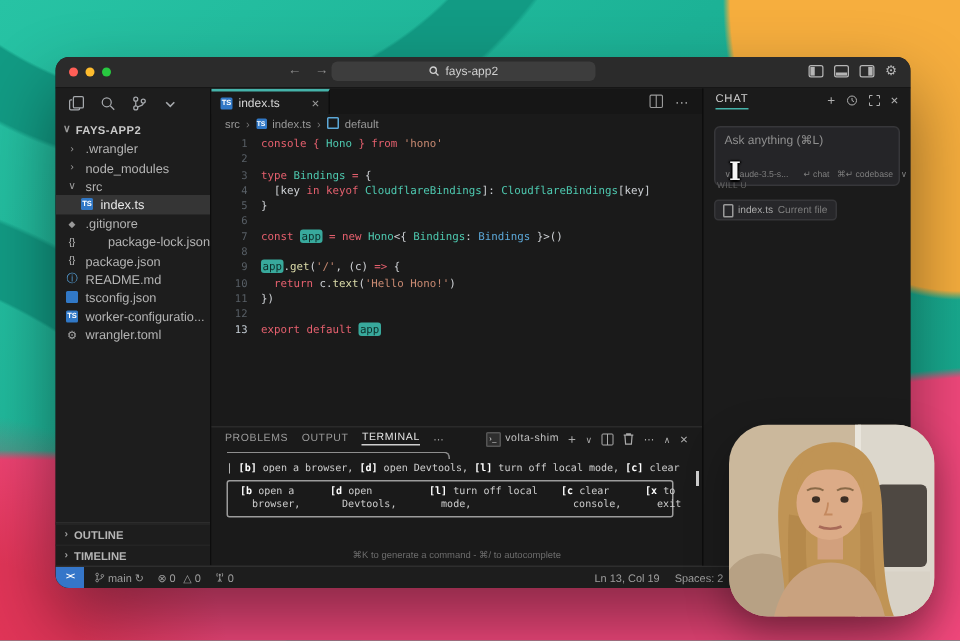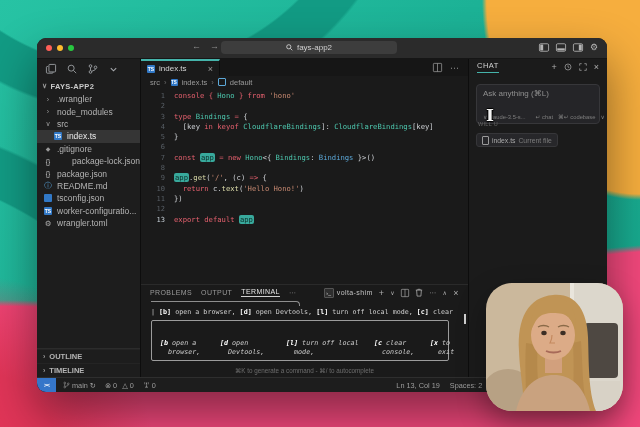--- a/index.html
+++ b/index.html
@@ -83,22 +83,22 @@
   .panel-right{margin-left:auto;display:flex;align-items:center;gap:6px;color:#ababab;}
   .shell-chip{display:flex;align-items:center;gap:3px;font-size:7px;color:#c3c3c3;}
   .shell-glyph{width:8px;height:8px;background:#2e2e2e;border:1px solid #555;border-radius:1px;
     font-size:5px;line-height:8px;text-align:center;color:#ddd;}
   .panel-body{flex:1;position:relative;font-family:"DejaVu Sans Mono",monospace;
     font-size:6.7px;color:#cdcdcd;padding:0 10px;}
   .term-topline{position:absolute;left:10px;top:1px;width:148px;height:4px;
     border-top:1px solid #8e8e8e;border-right:1px solid #8e8e8e;border-top-right-radius:4px;}
   .term-line1{margin-top:8px;white-space:pre;}
   .term-line1 b, .term-box b{color:#ffffff;}
-  .term-box{margin-top:4px;border:1px solid #9c9c9c;border-radius:2px;padding:18px 4px 3px 8px;
-    display:flex;width:284px;font-style:italic;}
+  .term-box{margin-top:4px;border:1px solid #9c9c9c;border-radius:2px;padding:2px 4px 3px 8px;
+    display:flex;width:284px;}
   .term-col{white-space:pre;line-height:9px;}
   .term-hint{position:absolute;left:0;right:0;bottom:3px;text-align:center;color:#6d6d6d;
     font-size:6.3px;font-family:"Liberation Sans",sans-serif;}
   .term-scroll{position:absolute;right:2px;top:14px;width:2px;height:10px;background:#cfcfcf;}
 
   
   .chat-panel{flex:1;background:#1b1b1b;border-left:1px solid #0d0d0d;position:relative;
     display:flex;flex-direction:column;}
   .chat-header{height:16px;display:flex;align-items:center;padding:0 8px;flex:0 0 auto;}
   .chat-title{font-size:7.5px;font-weight:normal;color:#d3d3d3;letter-spacing:.5px;

